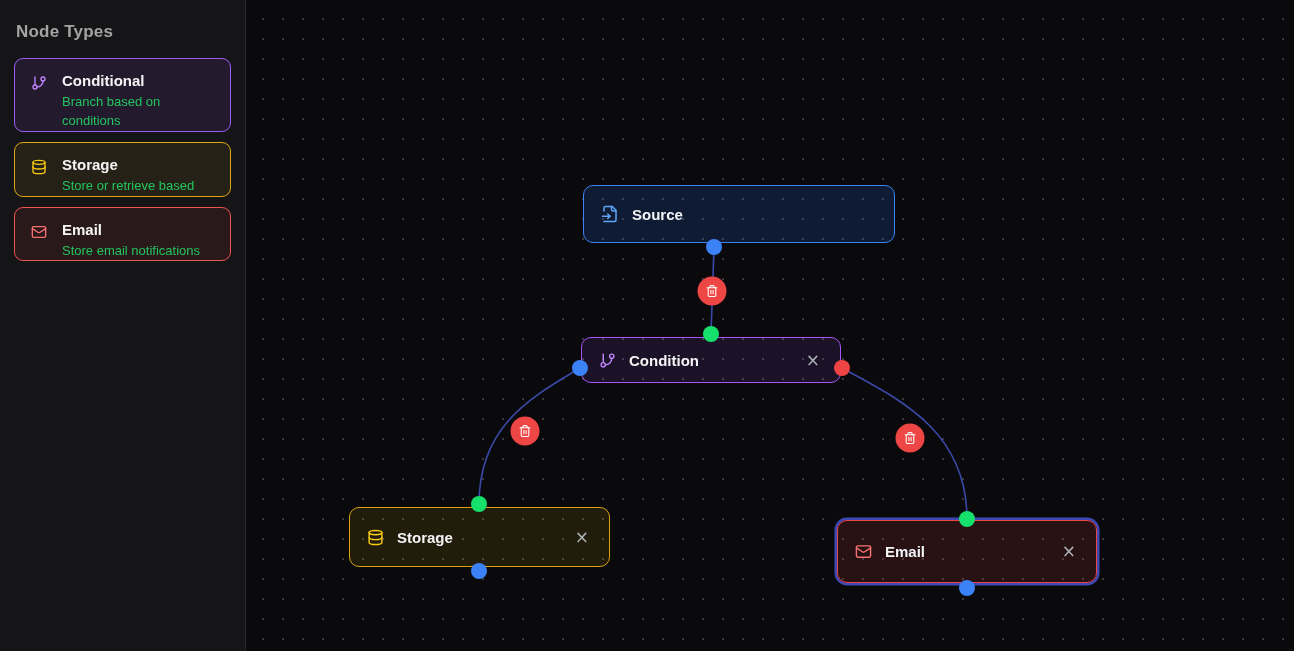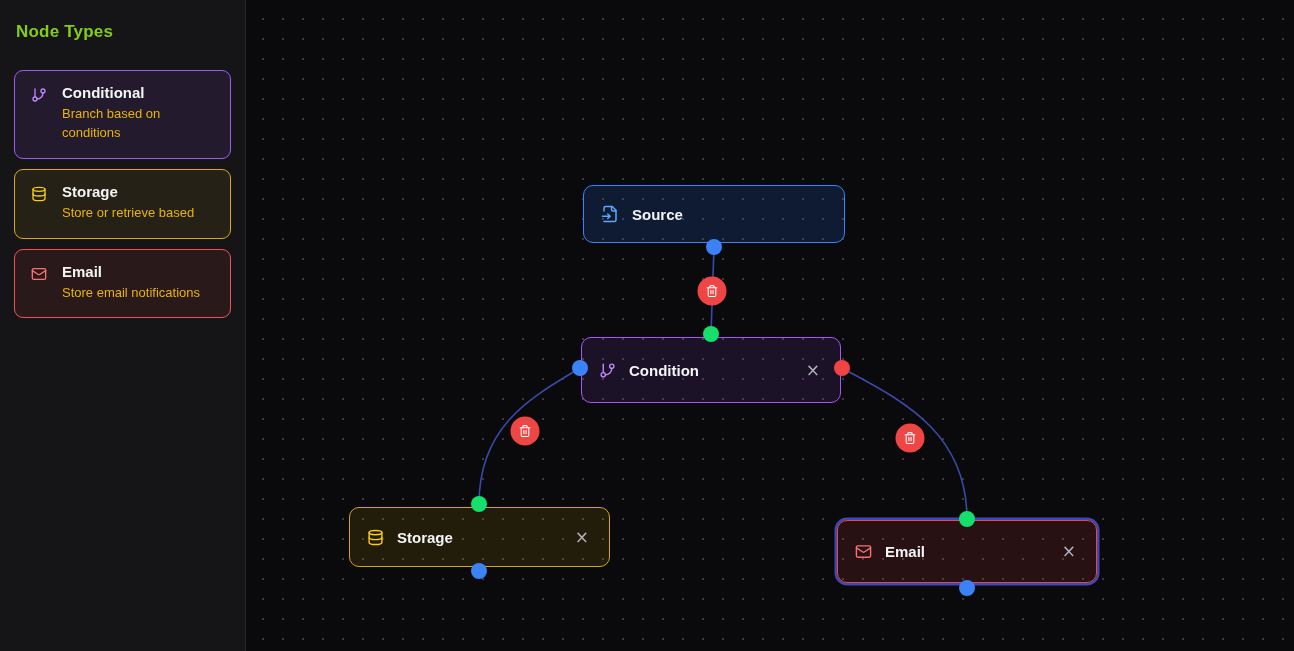--- a/index.html
+++ b/index.html
@@ -12,31 +12,31 @@
   .app { display: flex; width: 1294px; height: 651px; }
 
   
   .sidebar {
     width: 246px; height: 651px; flex: 0 0 246px;
     background: #151517;
     border-right: 1px solid #29292c;
     padding: 14px;
   }
   .sidebar-title {
-    color: #84cc16; font-size: 17px; font-weight: 700;
-    margin: 8px 0 28px 2px; letter-spacing: .2px;
+    color: #a3a3a3; font-size: 17px; font-weight: 700;
+    margin: 8px 0 16px 2px; letter-spacing: .2px;
   }
   .palette-card {
-    border-radius: 9px; padding: 13px 16px 15px;
+    border-radius: 9px; padding: 13px 16px 0;
     display: flex; gap: 15px; margin-bottom: 10px;
     cursor: grab;
   }
   .palette-card .p-icon { flex: 0 0 16px; margin-top: 3px; }
   .p-title { font-size: 15px; font-weight: 700; color: #f4f4f5; margin-bottom: 4px; }
-  .p-desc { font-size: 13px; color: #eab308; line-height: 1.45; }
+  .p-desc { font-size: 13px; color: #22c55e; line-height: 1.45; }
   .card-conditional { border: 1.5px solid #9b5cf6; background: rgba(168,85,247,0.10); }
   .card-storage     { border: 1.5px solid #dda712; background: rgba(234,179,8,0.08); }
   .card-email       { border: 1.5px solid #ef5350; background: rgba(239,68,68,0.09); }
 
   
   .canvas {
     position: relative; flex: 1; height: 651px;
     background-color: #0a0a0c;
     background-image: radial-gradient(circle, #3b3b3e 1.1px, transparent 1.4px);
     background-size: 20px 20px;
@@ -50,25 +50,25 @@
     gap: 13px; padding: 0 17px;
     border-radius: 10px; cursor: grab;
   }
   .flow-node .n-label { font-size: 15px; font-weight: 700; color: #f3f4f6; }
   .node-close {
     margin-left: auto; color: #aeb2b8; font-size: 17px; line-height: 1;
     background: none; border: none; cursor: pointer; padding: 2px 3px;
     font-family: "DejaVu Sans", sans-serif;
   }
   .node-source {
-    left: 337px; top: 185px; width: 262px; height: 58px;
+    left: 337px; top: 185px; width: 312px; height: 58px;
     border: 1.5px solid #3b82f6; background: rgba(37,99,235,0.18);
   }
   .node-condition {
-    left: 335px; top: 337px; width: 260px; height: 66px;
+    left: 335px; top: 337px; width: 260px; height: 46px;
     border: 1.5px solid #a855f7; background: rgba(168,85,247,0.12);
   }
   .node-storage {
     left: 103px; top: 507px; width: 261px; height: 60px;
     border: 1.5px solid #d9a40e; background: rgba(234,179,8,0.11);
   }
   .node-email {
     left: 591px; top: 520px; width: 260px; height: 63px;
     border: 1.5px solid #ef4444; background: rgba(239,68,68,0.13);
     box-shadow: 0 0 0 2.5px #3c49b6;

